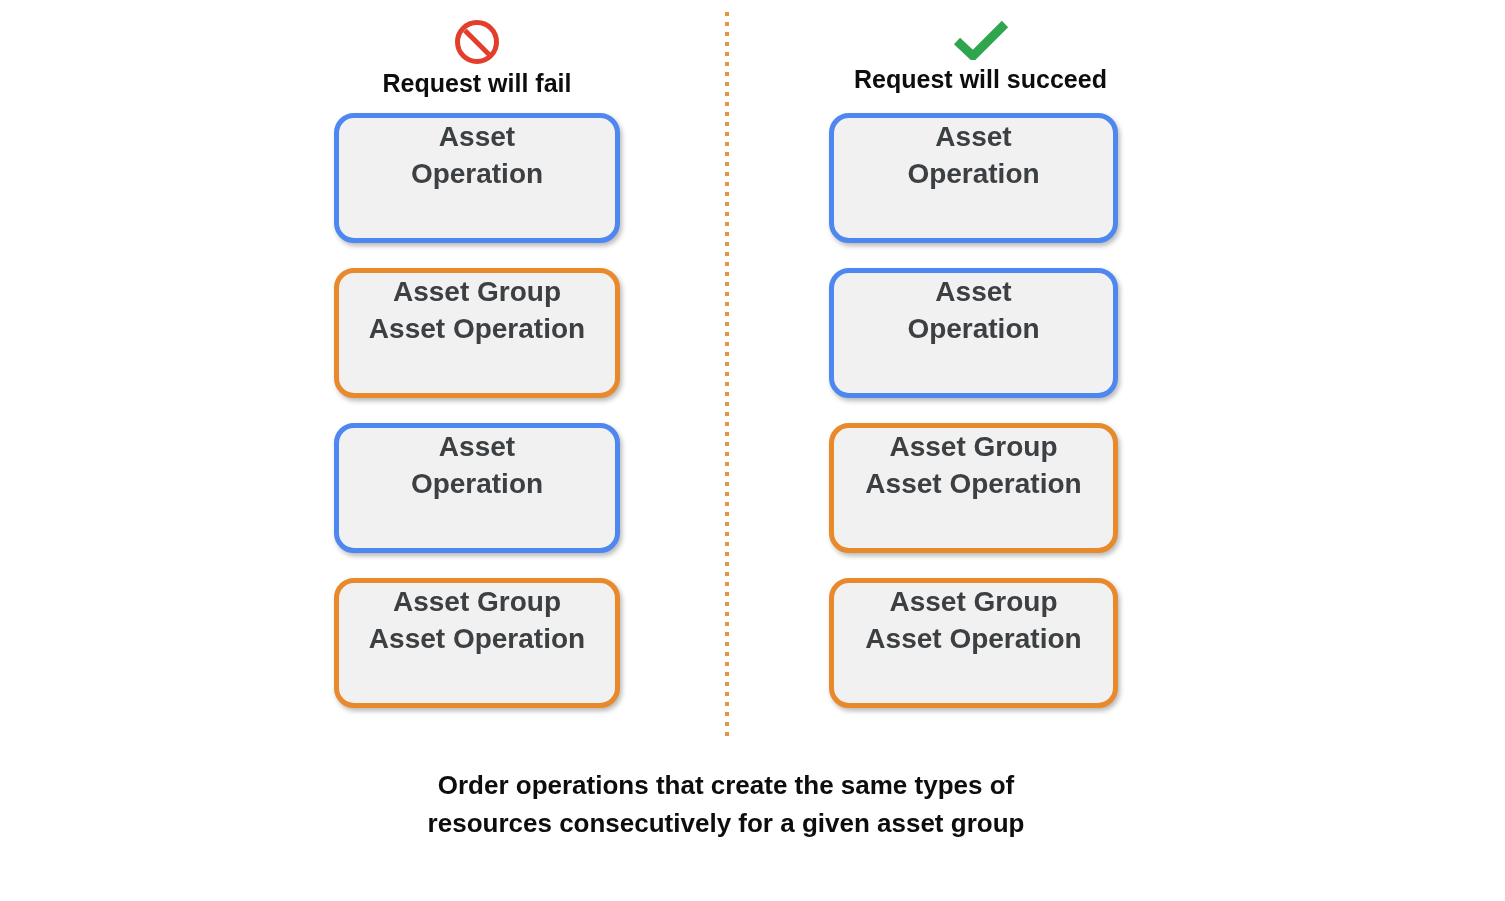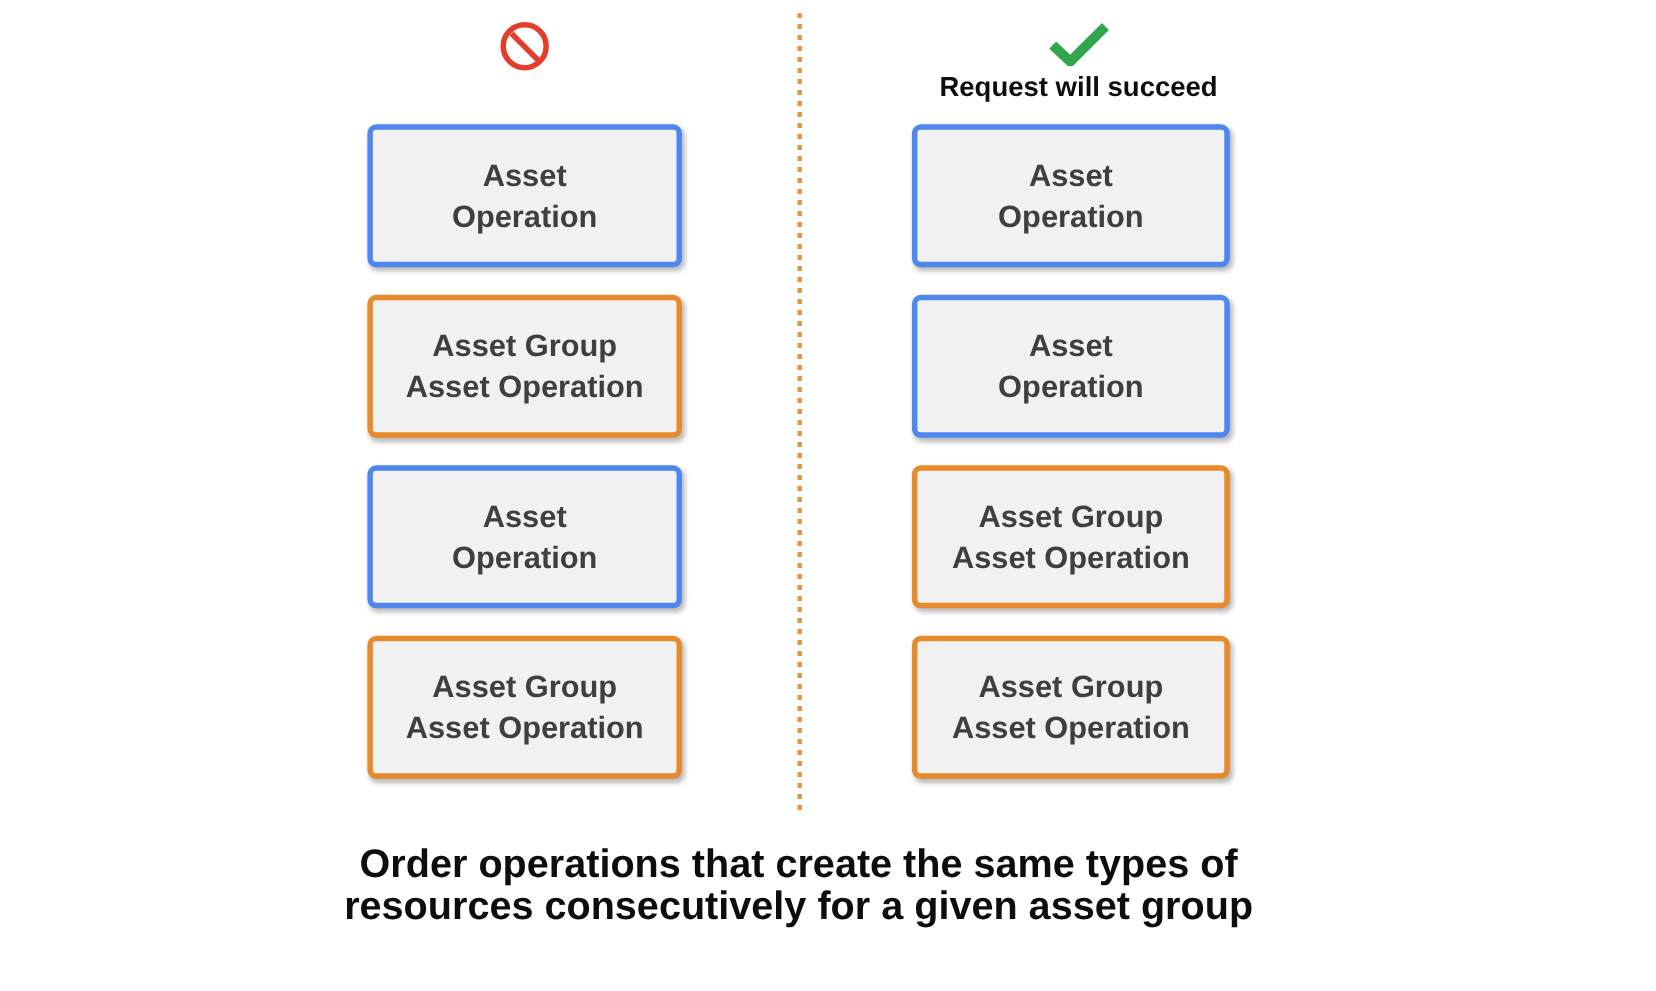--- a/index.html
+++ b/index.html
@@ -63,24 +63,23 @@
     fill: none;
   }
 
   
   .op-box {
     position: absolute;
     box-sizing: border-box;
     height: 130px;
     background: var(--box-fill, #F1F1F1);
     border: 5px solid;
-    border-radius: 8px;
+    border-radius: 20px;
     box-shadow: 2px 3px 5px rgba(0,0,0,0.28);
     display: flex;
-    align-items: center;
     justify-content: center;
     text-align: center;
   }
   .op-box.col-fail    { left: 334px; width: 286px; }
   .op-box.col-succeed { left: 829px; width: 289px; }
   .op-box.row-0 { top: 113px; }
   .op-box.row-1 { top: 268px; }
   .op-box.row-2 { top: 423px; }
   .op-box.row-3 { top: 578px; }
   .op-box.asset       { border-color: var(--blue-border, #4F87F0); }
@@ -109,34 +108,35 @@
     );
   }
 
   
   .caption {
     position: absolute;
     left: 0;
     top: 766px;
     width: 1452px;
     text-align: center;
-    font-size: 36px;
+    font-size: 26px;
     line-height: 38px;
     font-weight: bold;
     color: var(--caption-text, #0d0d0d);
     white-space: pre-line;
   }
 </style>
 </head>
 <body>
 
 <div class="canvas">
 
   <div class="col-header fail">
     <div class="prohibited-icon"></div>
+    <div class="header-label">Request will fail</div>
   </div>
 
   <div class="col-header succeed">
     <svg class="check-icon" viewBox="0 0 58 40">
       <path d="M5 21 L21 36 L53 4"></path>
     </svg>
     <div class="header-label">Request will succeed</div>
   </div>
 
   <div class="divider"></div>

